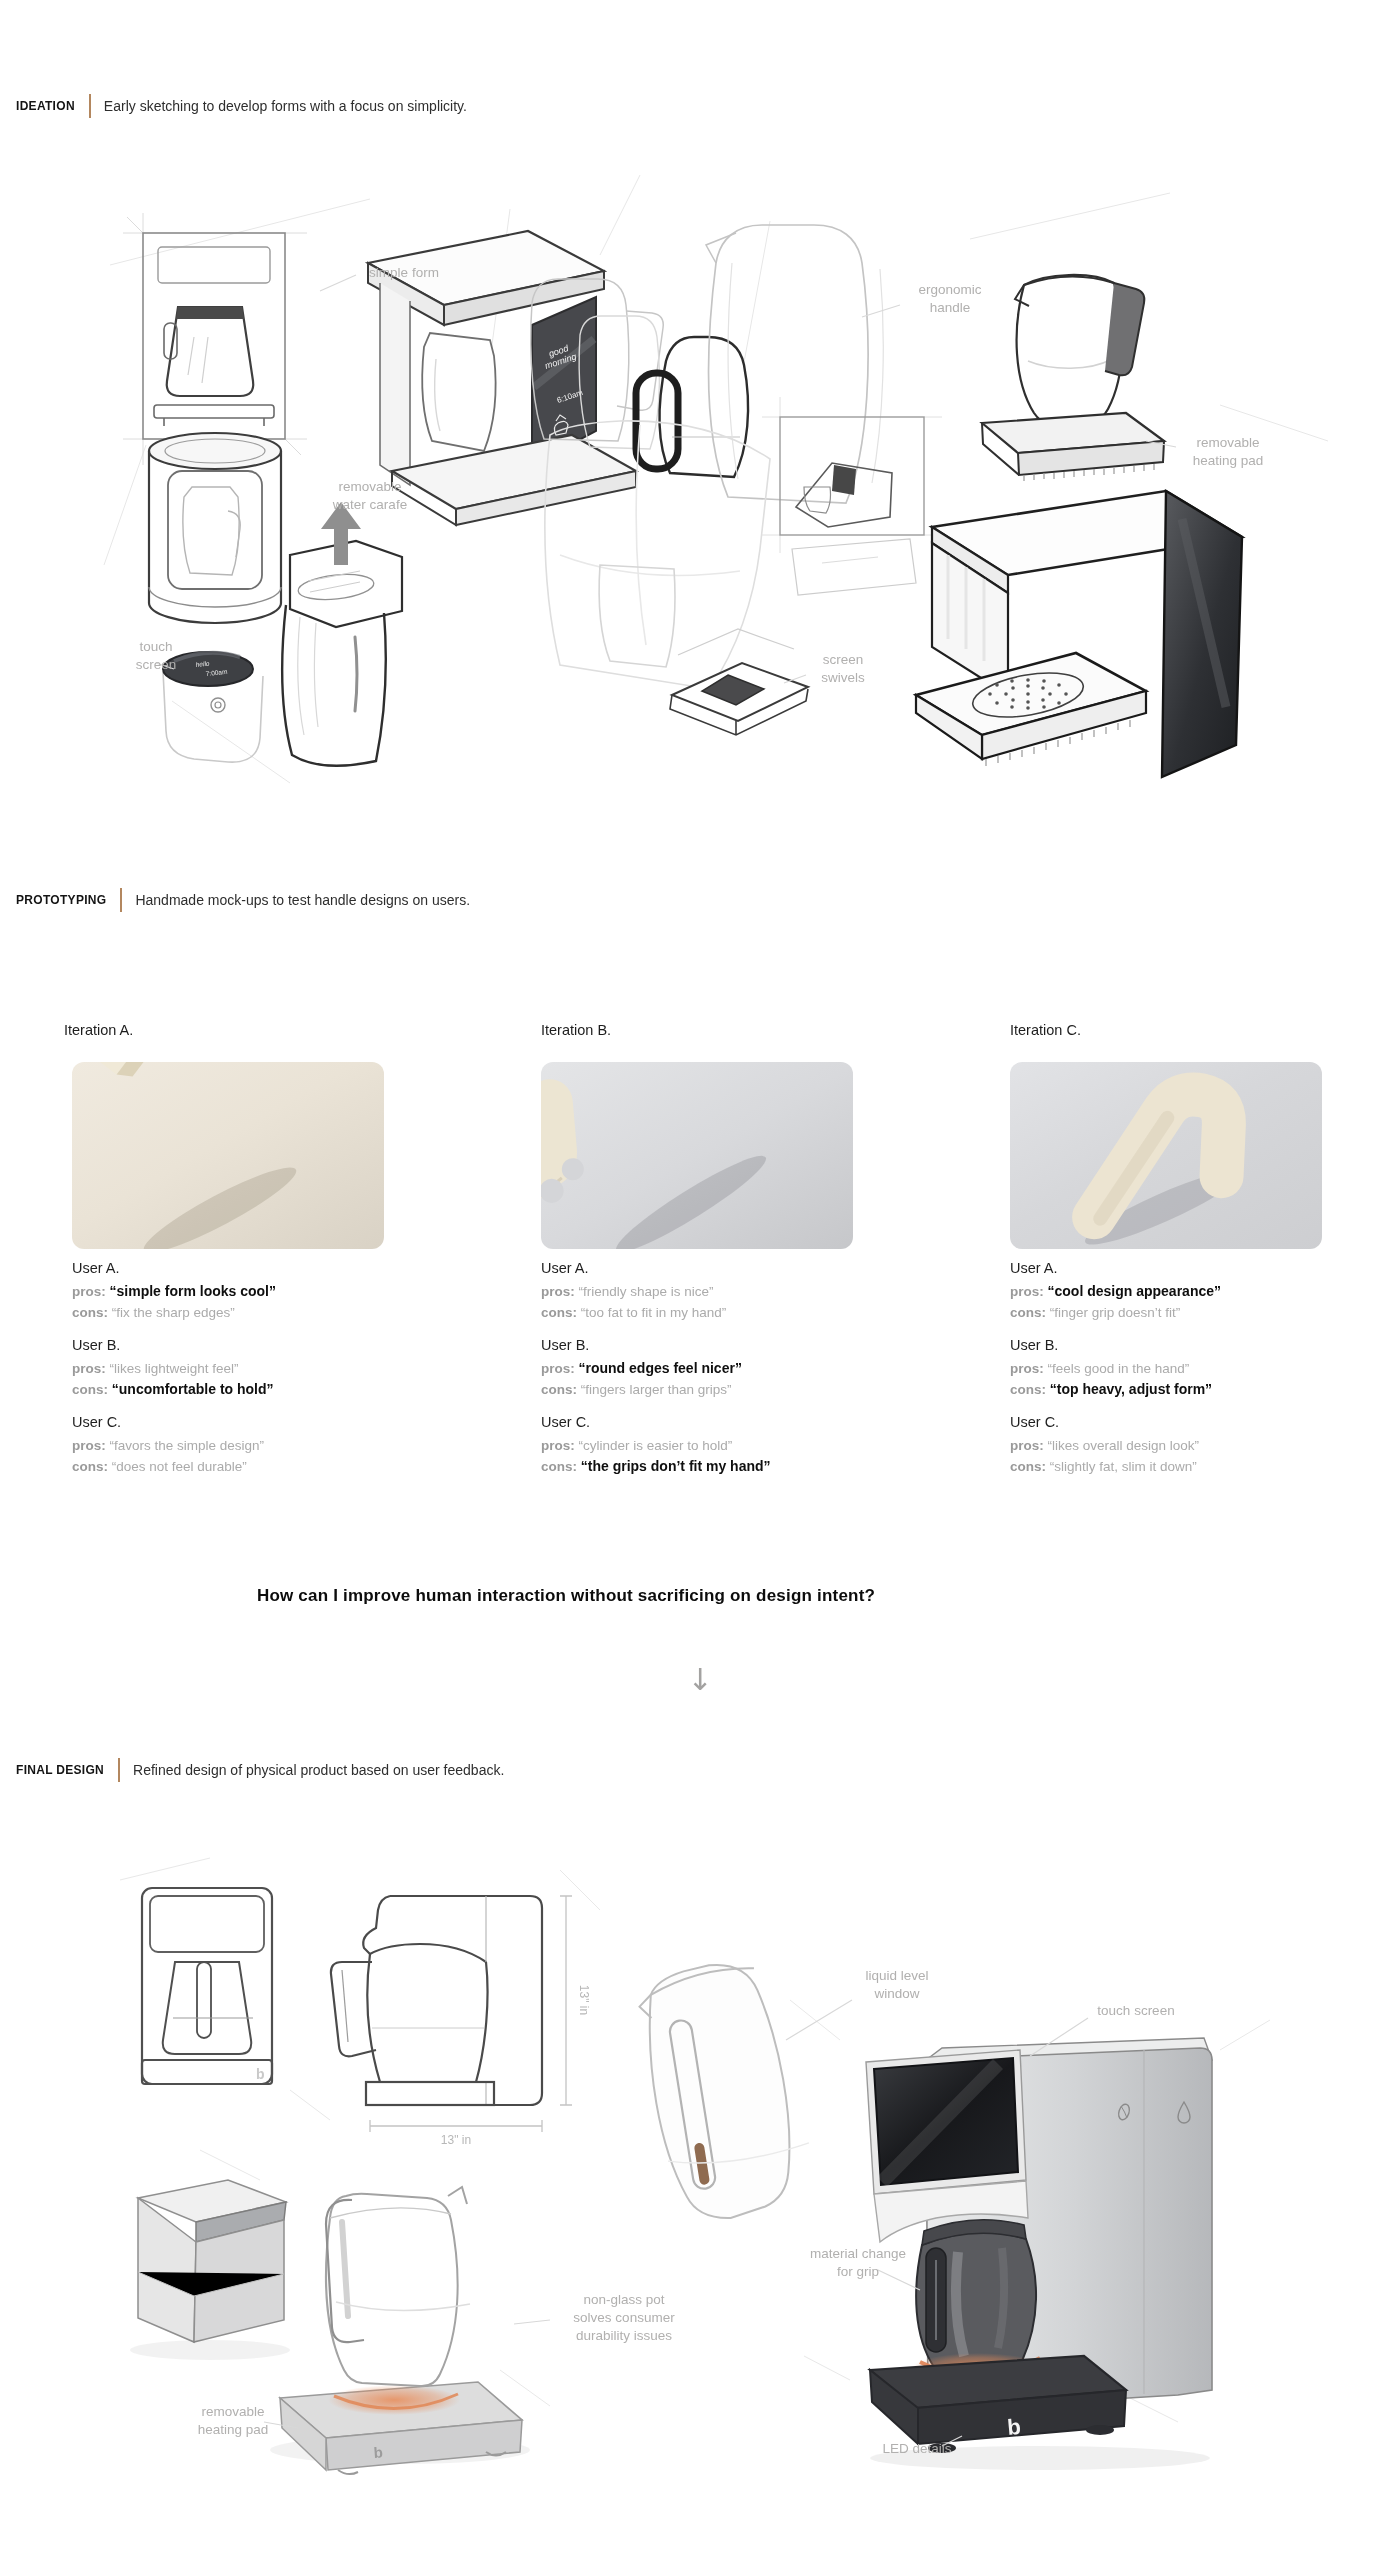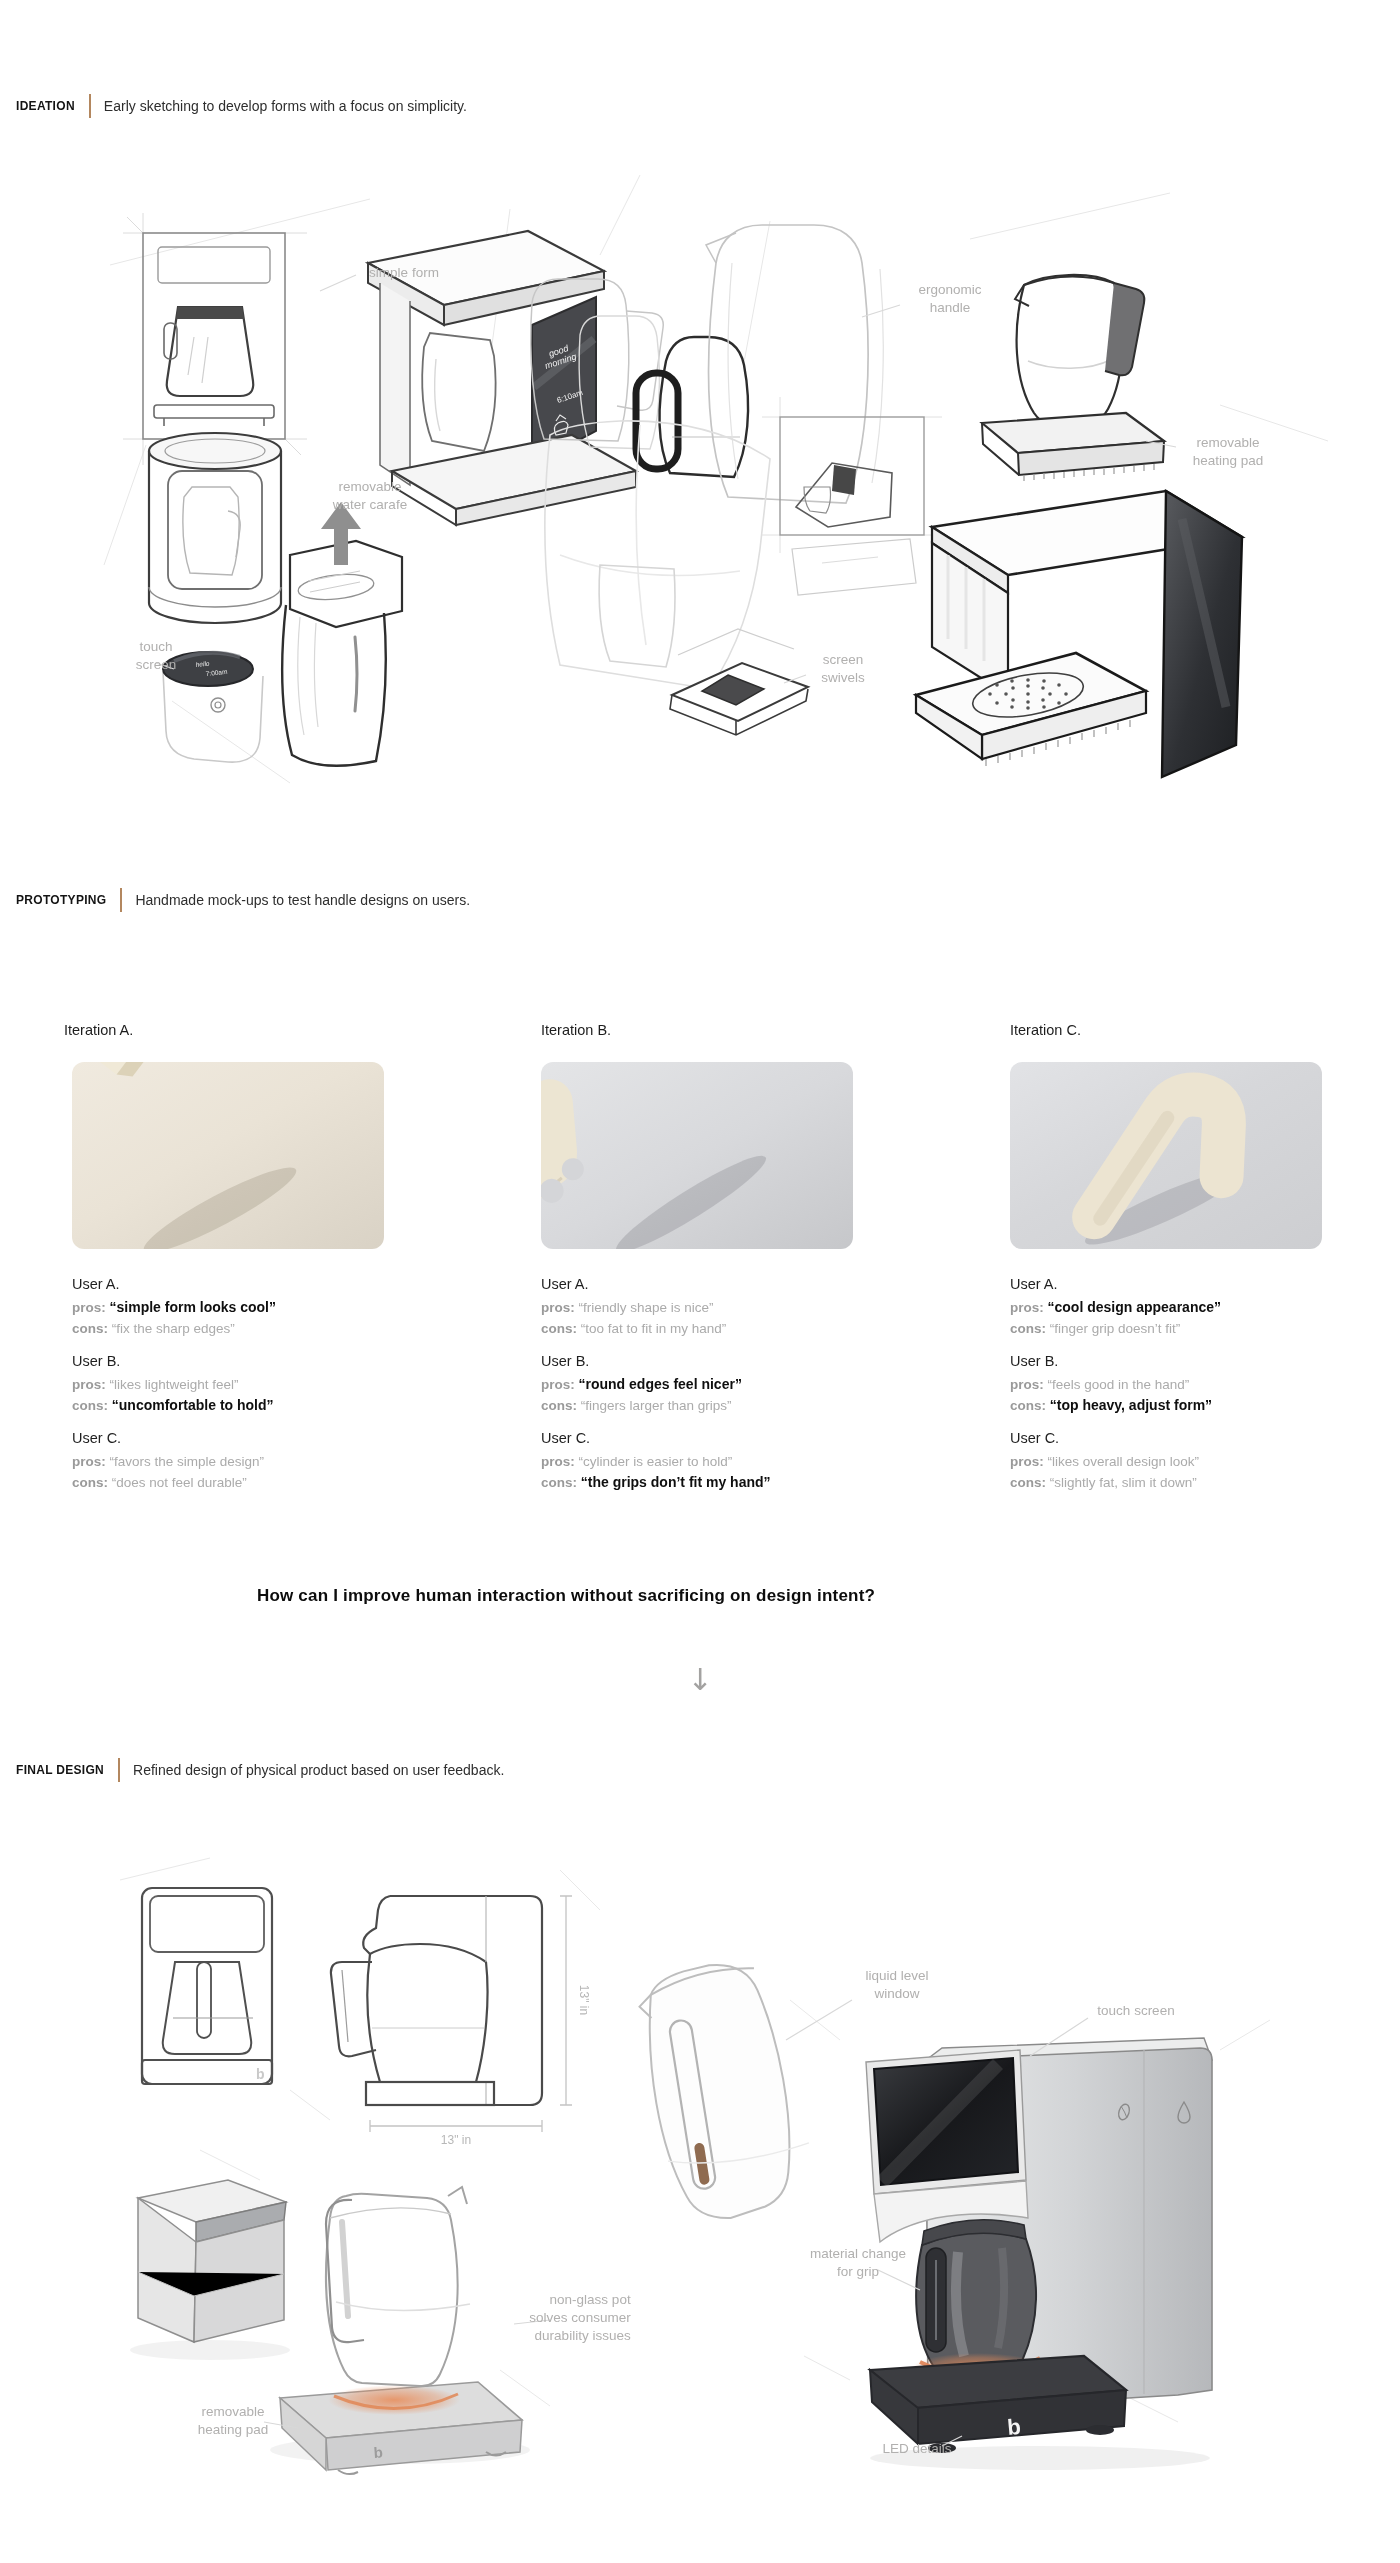--- a/index.html
+++ b/index.html
@@ -19,21 +19,21 @@
 
   
   .iter-label{position:absolute;font-size:14.5px;color:#1d1d1d;}
   .photo{position:absolute;width:312px;height:187px;border-radius:12px;overflow:hidden;}
   .photo svg{display:block;width:100%;height:100%;}
   .photo-a{background:linear-gradient(150deg,#f0eadf 0%,#eae3d6 45%,#d9d2c5 100%);}
   .photo-b{background:linear-gradient(150deg,#e4e5e7 0%,#d8d9dc 50%,#c6c7ca 100%);}
   .photo-c{background:linear-gradient(150deg,#e2e3e6 0%,#d6d7da 45%,#cdced1 100%);}
   .fb{position:absolute;width:340px;top:1260px;}
   .uh{font-size:14.5px;color:#1f1f1f;margin:14px 0 5px 0;}
-  .uh.first{margin-top:16px;}
+  .uh.first{margin-top:0;}
   .fline{font-size:13.5px;line-height:21px;color:#a9a9a9;}
   .lab{font-weight:bold;color:#9a9a9a;}
   .quote{color:#ababab;}
   .quote.em{color:#0f0f0f;font-weight:bold;font-size:14px;}
 
   
   .question{position:absolute;left:0;width:1132px;top:1586px;text-align:center;
             font-size:17px;font-weight:bold;color:#0c0c0c;letter-spacing:.2px;}
   .q-sub{position:absolute;left:0;width:1400px;top:1639px;text-align:center;
          font-size:14px;color:#c6c5c4;}
@@ -448,20 +448,20 @@
     <g stroke="#d8d8d8" stroke-width="1.2">
       <path d="M772,150 L706,190 M1008,168 L950,206 M798,420 L840,440 M862,596 L882,586 M470,470 L434,474 M184,572 L218,578"></path>
     </g>
   </svg>
 
   <div class="annot" style="left:897px;top:1967px;">liquid level
 window</div>
   <div class="annot" style="left:1136px;top:2002px;">touch screen</div>
   <div class="annot" style="left:858px;top:2245px;">material change
 for grip</div>
-  <div class="annot" style="left:580px;top:2291px;text-align:right;">non-glass pot
+  <div class="annot" style="left:624px;top:2291px;">non-glass pot
 solves consumer
 durability issues</div>
   <div class="annot" style="left:233px;top:2403px;">removable
 heating pad</div>
   <div class="annot" style="left:917px;top:2440px;">LED details</div>
 
 </div>
 
 </body></html>

